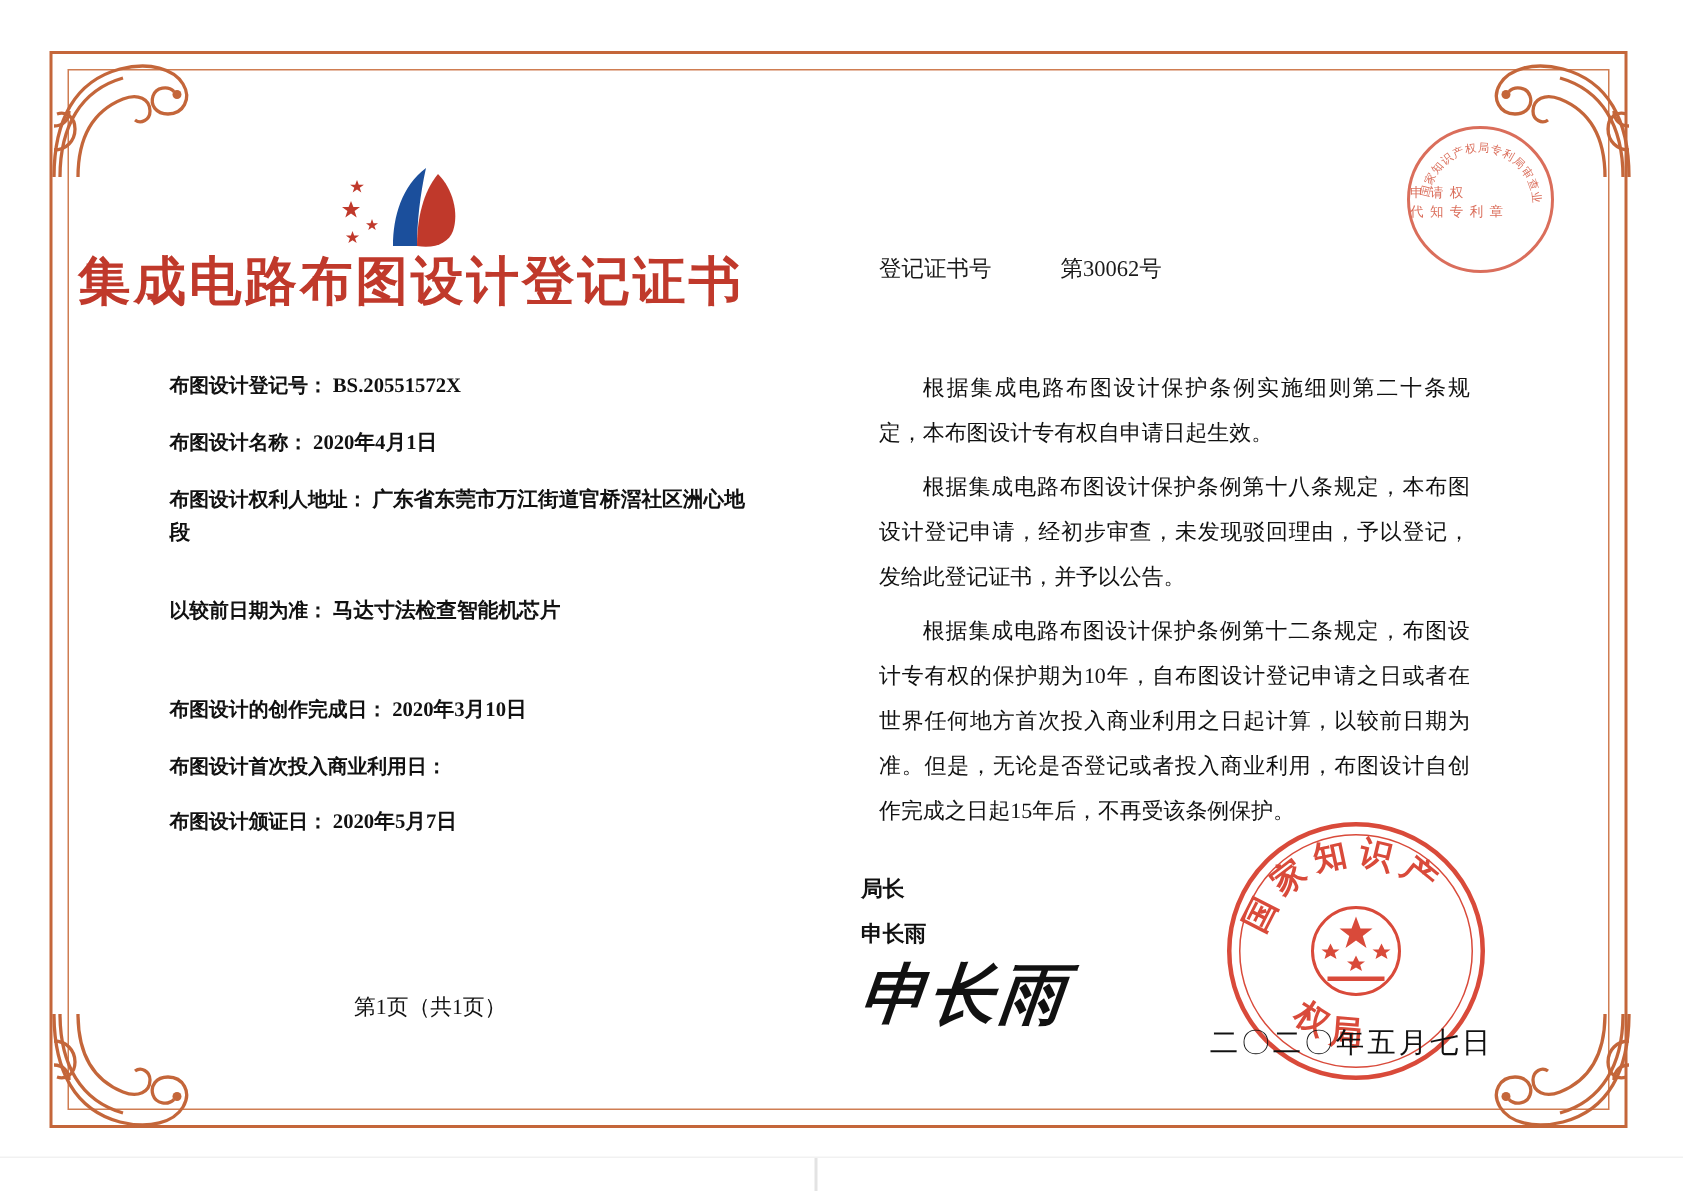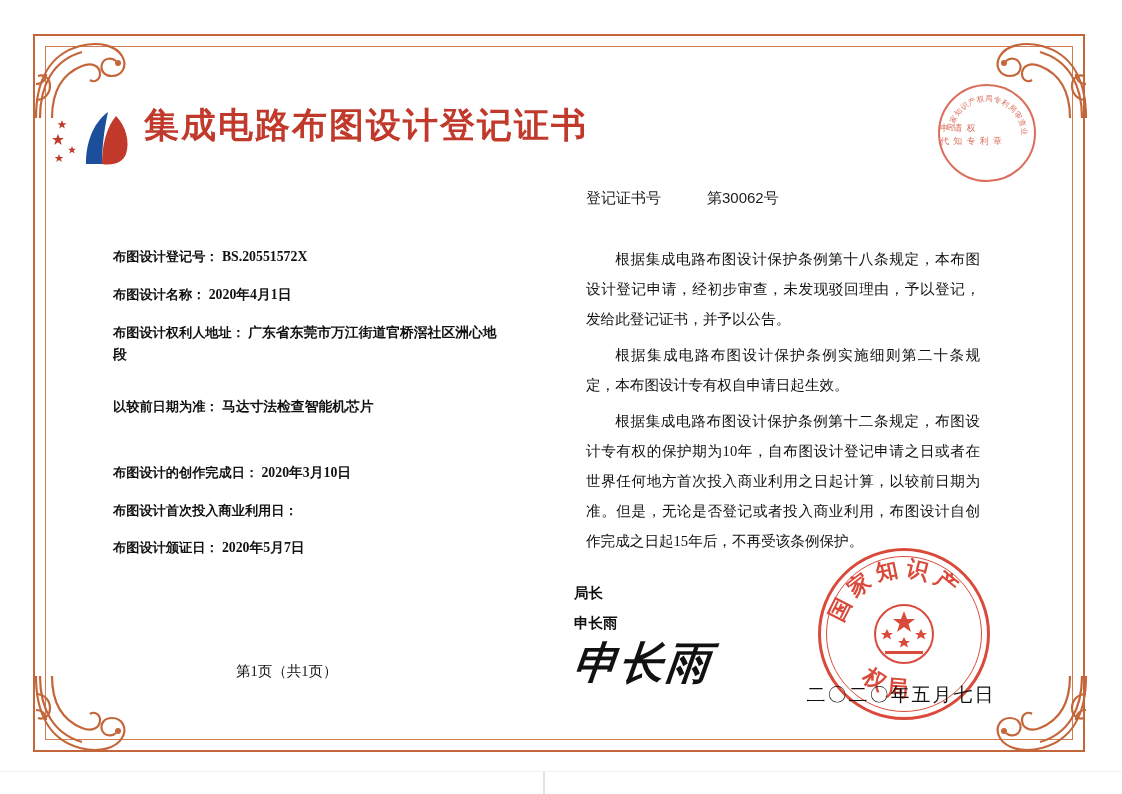--- a/index.html
+++ b/index.html
@@ -54,22 +54,23 @@
   .corner.tr { right: 30px; top: 30px;  transform: scaleX(-1); }
   .corner.bl { left: 30px;  bottom: 30px; transform: scaleY(-1); }
   .corner.br { right: 30px; bottom: 30px; transform: scale(-1,-1); }
 
   
   .header {
     position: absolute;
     left: 52px;
     top: 108px;
     display: flex;
-    align-items: flex-start;
+    align-items: center;
     height: 62px;
+    flex-direction: column;
   }
   .logo-mark {
     position: relative;
     width: 86px;
     height: 62px;
     margin-right: 6px;
   }
   .logo-mark svg { display:block; width: 100%; height: 100%; }
 
   .title-main {
@@ -108,26 +109,26 @@
     text-align: left;
     font-size: 9px;
     line-height: 13px;
     letter-spacing: 1px;
   }
 
   
   .reg-line {
     position: absolute;
     left: 586px;
-    top: 189px;
+    top: 170px;
     font-size: 15px;
     color: #1a1a1a;
     display: flex;
     gap: 46px;
-    font-family: Liberation Sans, sans-serif;
+    font-family: Liberation Serif, serif;
   }
 
   
   .fields {
     position: absolute;
     left: 113px;
     top: 246px;
     width: 390px;
     font-size: 13.5px;
     color: #111;
@@ -379,22 +380,22 @@
     </div>
 
     <div class="field">
       <span class="lbl">布图设计颁证日：</span>
       <span class="val">2020年5月7日</span>
     </div>
 
   </div>
 
   <div class="body-text">
+    <p>根据集成电路布图设计保护条例实施细则第二十条规定，本布图设计专有权自申请日起生效。</p>
     <p>根据集成电路布图设计保护条例第十八条规定，本布图设计登记申请，经初步审查，未发现驳回理由，予以登记，发给此登记证书，并予以公告。</p>
-    <p>根据集成电路布图设计保护条例实施细则第二十条规定，本布图设计专有权自申请日起生效。</p>
     <p>根据集成电路布图设计保护条例第十二条规定，布图设计专有权的保护期为10年，自布图设计登记申请之日或者在世界任何地方首次投入商业利用之日起计算，以较前日期为准。但是，无论是否登记或者投入商业利用，布图设计自创作完成之日起15年后，不再受该条例保护。</p>
   </div>
 
   <div class="sign-block">
     <div class="sign-labels">
       <div>局长</div>
       <div>申长雨</div>
     </div>
     <div class="sign-script">申长雨</div>
   </div>

